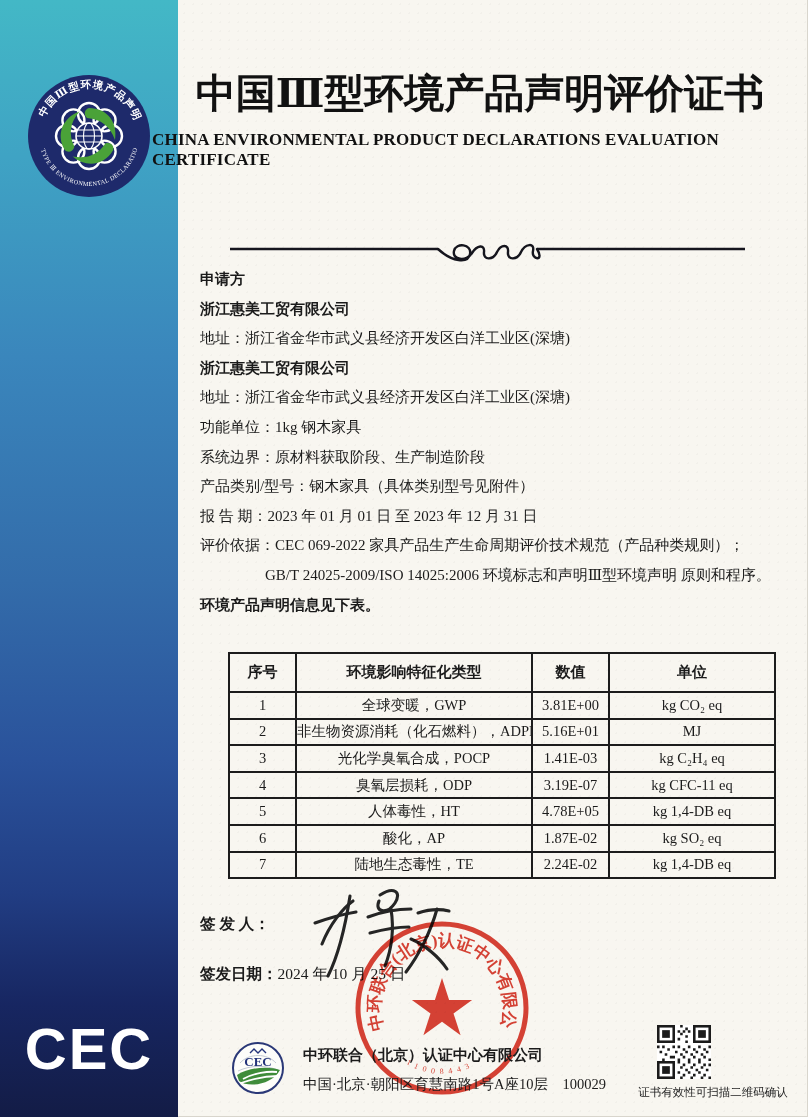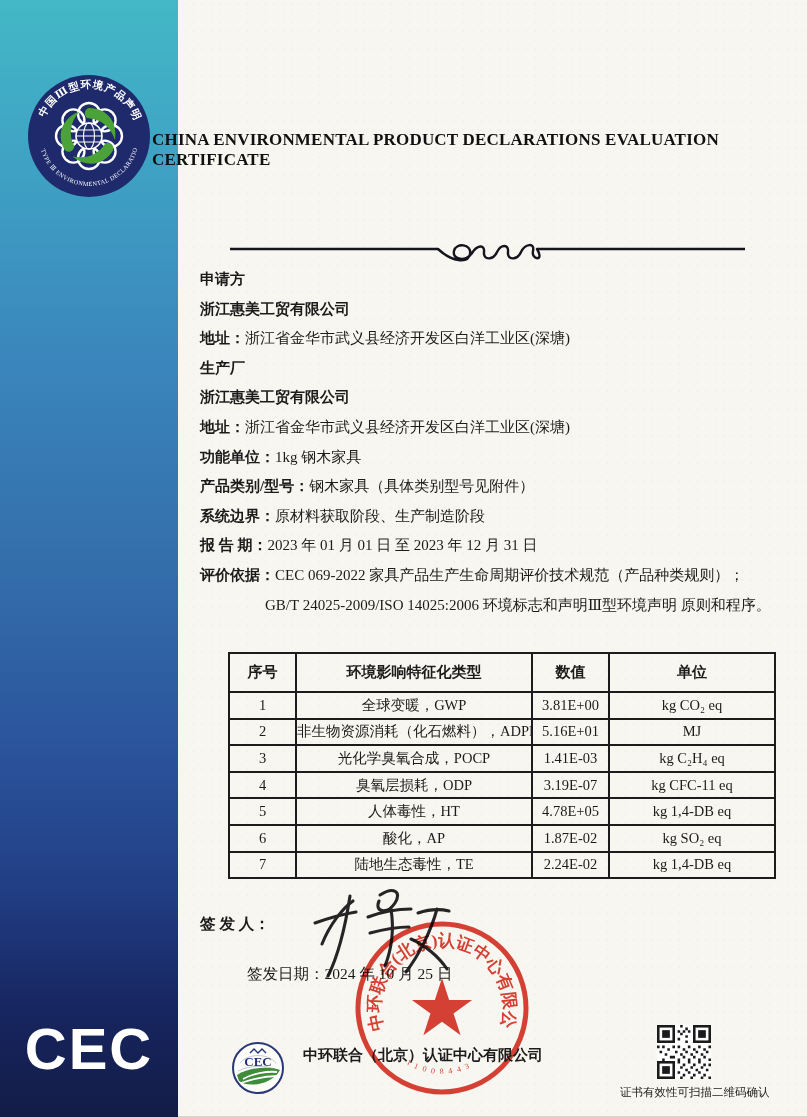--- a/index.html
+++ b/index.html
@@ -29,46 +29,46 @@
   .subtitle{
     position:absolute;left:152px;top:130px;width:656px;text-align:left;
     font-size:17px;font-weight:700;letter-spacing:.2px;color:#111;
   }
   .certno{
     position:absolute;top:163px;right:66px;font-size:16px;font-weight:700;color:#111;
   }
   .divider{position:absolute;left:230px;top:232px;width:515px;height:38px;}
   .body-block{position:absolute;left:200px;top:265px;width:586px;font-size:15px;}
   .bline{height:29.6px;line-height:29.6px;white-space:nowrap;}
-  .bline .lab{font-weight:700;}
+  .bline .lab{font-weight:400;}
   .bline.bold{font-weight:700;}
   .bline.indent{padding-left:65px;}
   .epd-table{
     position:absolute;left:228px;top:652px;width:538px;
     border-collapse:collapse;table-layout:fixed;font-size:14.5px;
   }
   .epd-table th,.epd-table td{
     border:2px solid #1c1c1c;text-align:center;vertical-align:middle;padding:0;
     overflow:hidden;white-space:nowrap;
   }
   .epd-table thead tr{height:39px;}
   .epd-table tbody tr{height:26.6px;}
   .epd-table th{font-weight:700;font-size:15px;}
   .c1{width:65px;}.c2{width:234px;}.c3{width:75px;}.c4{width:164px;margin-top:24px;}
   .sign-label{position:absolute;left:200px;top:914px;font-size:15.5px;font-weight:700;}
   .sign-date{position:absolute;left:200px;top:964px;font-size:15.5px;}
-  .sign-date .lab{font-weight:400;margin-left:47px;}
+  .sign-date .lab{font-weight:700;}
   .signature{position:absolute;left:298px;top:882px;width:180px;height:108px;}
   .stamp{position:absolute;left:352px;top:918px;width:180px;height:180px;opacity:.88;mix-blend-mode:multiply;}
   .issuer-logo{position:absolute;left:231px;top:1041px;width:54px;height:54px;}
   .issuer-text{position:absolute;left:303px;top:1046px;font-size:15px;}
   .issuer-company{font-weight:700;}
   .issuer-addr{margin-top:10px;font-size:14.5px;}
   .qr{position:absolute;left:657px;top:1025px;width:54px;height:54px;}
-  .qr-caption{position:absolute;left:620px;top:1085px;width:186px;font-size:11.5px;color:#222;}
+  .qr-caption{position:absolute;left:620px;top:1085px;width:186px;font-size:11.5px;color:#222;text-align:center;}
 </style>
 </head>
 <body>
 
 <div class="page">
 
   <div class="band"></div>
 
   <svg class="epd-logo" viewBox="0 0 128 128">
     <circle cx="64" cy="64" r="61" fill="#1e2a6b"></circle>
@@ -99,41 +99,42 @@
     </g>
     <g>
       <circle cx="64" cy="64" r="13" fill="#1e2a6b" stroke="#ffffff" stroke-width="1.6"></circle>
       <ellipse cx="64" cy="64" rx="5.5" ry="13" fill="none" stroke="#ffffff" stroke-width="1.1"></ellipse>
       <path d="M53,58 H75 M51,64 H77 M53,70 H75" stroke="#ffffff" stroke-width="1.1" fill="none"></path>
     </g>
   </svg>
 
   <div class="band-cec">CEC</div>
 
+  <div class="title">中国Ⅲ型环境产品声明评价证书</div>
   <div class="subtitle">CHINA ENVIRONMENTAL PRODUCT DECLARATIONS EVALUATION CERTIFICATE</div>
 
   <svg class="divider" viewBox="0 0 515 38">
     <path d="M0,17 H208" stroke="#15151d" stroke-width="2.6" fill="none"></path>
     <path d="M307,17 H515" stroke="#15151d" stroke-width="2.6" fill="none"></path>
     <path d="M208,17 C222,30 238,32 240,22 C242,12 226,10 224,19 C222,28 236,30 242,21 C247,13 255,12 254,20 C253,28 263,29 267,20 C271,12 279,12 278,20 C277,28 287,29 291,20 C295,12 305,10 303,19 C301,28 315,30 307,17" stroke="#15151d" stroke-width="2.4" fill="none" stroke-linecap="round"></path>
   </svg>
 
   <div class="body-block">
     <div class="bline bold">申请方</div>
     <div class="bline bold">浙江惠美工贸有限公司</div>
     <div class="bline"><span class="lab">地址：</span><span>浙江省金华市武义县经济开发区白洋工业区(深塘)</span></div>
-    <div class="bline bold">生产厂</div>
     <div class="bline bold">浙江惠美工贸有限公司</div>
     <div class="bline"><span class="lab">地址：</span><span>浙江省金华市武义县经济开发区白洋工业区(深塘)</span></div>
     <div class="bline"><span class="lab">功能单位：</span><span>1kg 钢木家具</span></div>
+    <div class="bline"><span class="lab">系统边界：</span><span>原材料获取阶段、生产制造阶段</span></div>
     <div class="bline"><span class="lab">产品类别/型号：</span><span>钢木家具（具体类别型号见附件）</span></div>
-    <div class="bline"><span class="lab">系统边界：</span><span>原材料获取阶段、生产制造阶段</span></div>
     <div class="bline"><span class="lab">报 告 期：</span><span>2023 年 01 月 01 日 至 2023 年 12 月 31 日</span></div>
     <div class="bline"><span class="lab">评价依据：</span><span>CEC 069-2022 家具产品生产生命周期评价技术规范（产品种类规则）；</span></div>
     <div class="bline indent"><span>GB/T 24025-2009/ISO 14025:2006 环境标志和声明Ⅲ型环境声明 原则和程序。</span></div>
+    <div class="bline bold">环境产品声明信息见下表。</div>
   </div>
 
   <table class="epd-table">
     <thead>
       <tr>
         <th class="c1">序号</th>
         <th class="c2">环境影响特征化类型</th>
         <th class="c3">数值</th>
         <th class="c4">单位</th>
       </tr>
@@ -221,20 +222,21 @@
   <svg class="issuer-logo" viewBox="0 0 54 54">
     <circle cx="27" cy="27" r="25" fill="#fdfdfa" stroke="#2a3877" stroke-width="2"></circle>
     <path d="M9,22 C18,12 36,12 45,22 M7,30 C20,24 34,24 47,29" stroke="#c3cad4" stroke-width="1" fill="none"></path>
     <polyline points="19,12 23,8 27,12 31,8 35,12" stroke="#23337a" stroke-width="1.4" fill="none"></polyline>
     <text x="27" y="25" text-anchor="middle" font-size="13" font-weight="900" fill="#23337a" font-family="Liberation Serif, DejaVu Serif, serif">CEC</text>
     <path d="M6,34 C18,26 38,25 49,29 C41,44 17,47 8,40 Z" fill="#3f8c3a"></path>
     <path d="M12,38 C23,32 37,30 46,31 M10,42 C24,37 38,35 47,35" stroke="#ffffff" stroke-width="1.8" fill="none"></path>
   </svg>
   <div class="issuer-text">
     <div class="issuer-company">中环联合（北京）认证中心有限公司</div>
+    <div class="issuer-addr">中国·北京·朝阳区育慧南路1号A座10层　100029</div>
   </div>
 
   <svg class="qr" viewBox="0 0 42 42">
     <rect x="0" y="0" width="42" height="42" fill="#ffffff"></rect>
     <g fill="#1b1b1b">
       <rect x="0" y="0" width="14" height="14"></rect>
         <rect x="2" y="2" width="10" height="10" fill="#fff"></rect>
         <rect x="4" y="4" width="6" height="6"></rect>
       <rect x="28" y="0" width="14" height="14"></rect>
         <rect x="30" y="2" width="10" height="10" fill="#fff"></rect>

